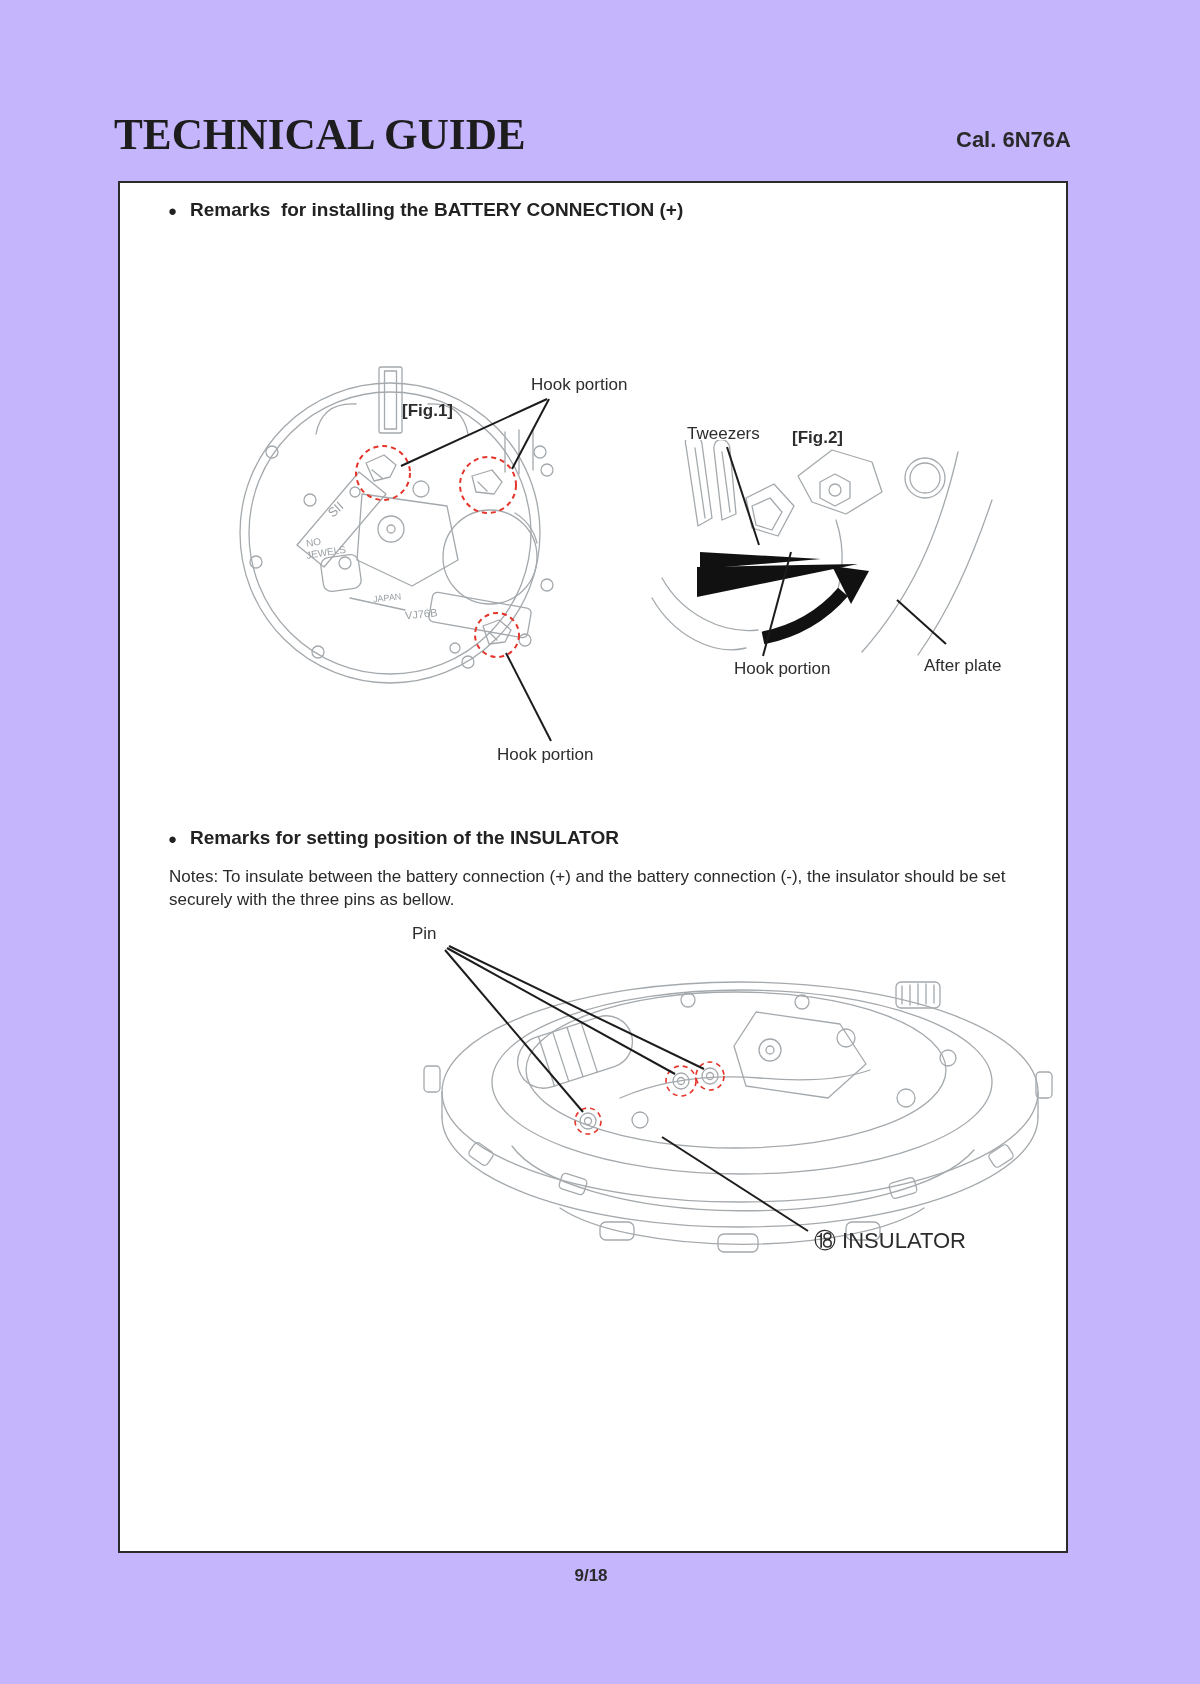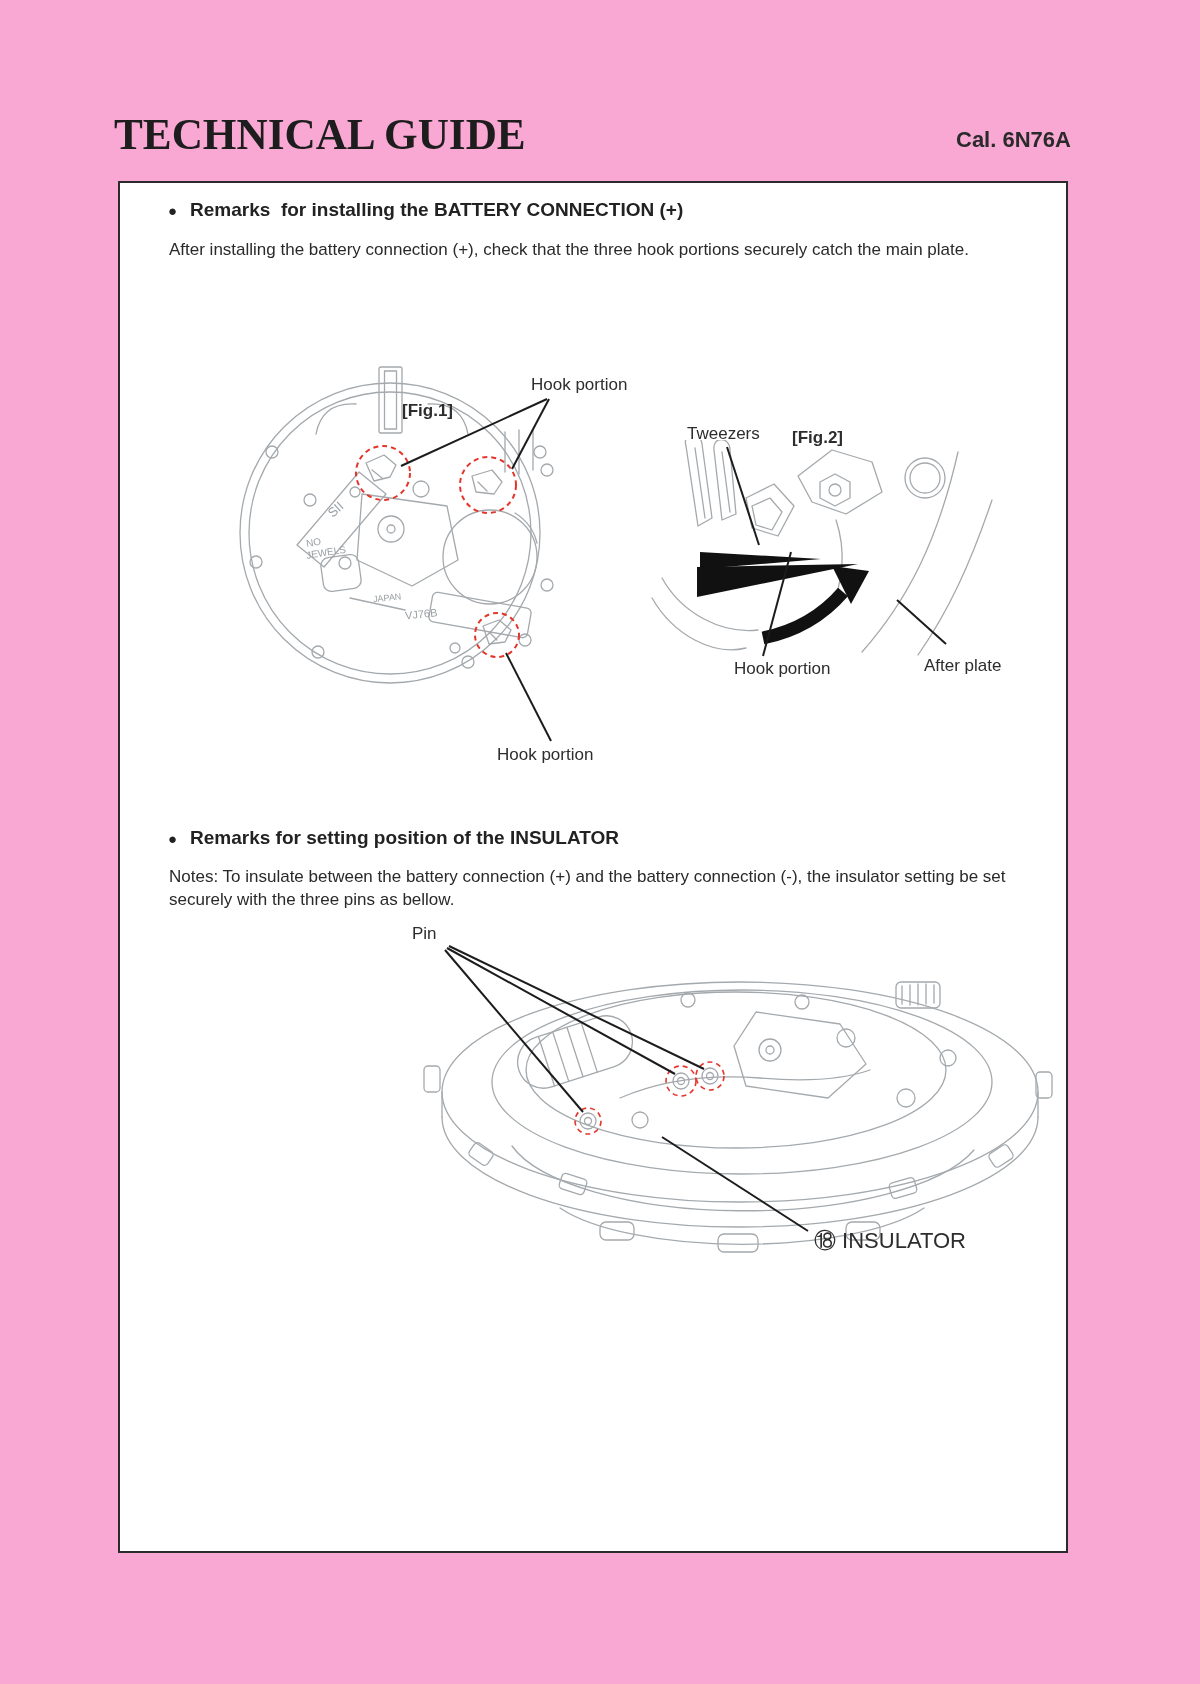--- a/index.html
+++ b/index.html
@@ -1,20 +1,20 @@
 <!DOCTYPE html>
 <html><head>
 <meta charset="utf-8">
 <style>
   html,body{margin:0;padding:0;background:#ffffff;}
   .page{
     position:relative;
     width:1200px;
     height:1684px;
-    background:#f9a8d4;
+    background:#c4b5fd;
     font-family:"Liberation Sans",sans-serif;
     color:#262626;
     overflow:hidden;
   }
   .abs{position:absolute;}
   .doc-title{
     left:114px; top:108px;
     font-family:"Liberation Serif",serif;
     font-weight:700;
     font-size:45px;
@@ -82,21 +82,20 @@
   <div class="abs doc-title">TECHNICAL GUIDE</div>
   <div class="abs caliber">Cal. 6N76A</div>
 
   <div class="abs content-box"></div>
 
   <div class="abs section-heading heading1">
     <span class="bullet">●</span><span>Remarks  for installing the BATTERY CONNECTION (+)</span>
   </div>
 
   <div class="abs body-copy">
-    <p>After installing the battery connection (+), check that the three hook portions securely catch the main plate.</p>
   </div>
 
   <svg class="abs" style="left:235px;top:350px;" width="440" height="410" viewBox="235 350 440 410">
     <g class="g-line">
       <circle cx="390" cy="533" r="150"></circle>
       <circle cx="390" cy="533" r="141"></circle>
       <rect x="379" y="367" width="23" height="66" rx="2"></rect>
       <rect x="384.5" y="371" width="12" height="58"></rect>
       <path d="M316,434 q6,-32 40,-30"></path>
       <path d="M468,434 q-6,-32 -40,-30"></path>
@@ -189,21 +188,21 @@
 
   <div class="abs fig-label" style="left:687px;top:424px;">Tweezers</div>
   <div class="abs fig-label bold" style="left:792px;top:428px;">[Fig.2]</div>
   <div class="abs fig-label" style="left:734px;top:659px;">Hook portion</div>
   <div class="abs fig-label" style="left:924px;top:656px;">After plate</div>
 
   <div class="abs section-heading heading2">
     <span class="bullet">●</span><span>Remarks for setting position of the INSULATOR</span>
   </div>
 
-  <div class="abs notes-copy">Notes: To insulate between the battery connection (+) and the battery connection (-), the insulator setting be set securely with the three pins as bellow.</div>
+  <div class="abs notes-copy">Notes: To insulate between the battery connection (+) and the battery connection (-), the insulator should be set securely with the three pins as bellow.</div>
 
   <svg class="abs" style="left:370px;top:915px;" width="730" height="360" viewBox="370 915 730 360">
     <g class="g-line">
       <ellipse cx="740" cy="1092" rx="298" ry="110"></ellipse>
       <path d="M442,1092 L442,1117 M1038,1092 L1038,1117"></path>
       <path d="M442,1117 A298,110 0 0 0 1038,1117"></path>
       <ellipse cx="742" cy="1082" rx="250" ry="92"></ellipse>
       <ellipse cx="736" cy="1070" rx="210" ry="78"></ellipse>
       <path d="M512,1146 a240,86 0 0 0 462,4"></path>
       <path d="M560,1208 a200,62 0 0 0 364,0"></path>
@@ -250,14 +249,15 @@
       <line x1="449" y1="946" x2="704" y2="1069"></line>
       <line x1="447" y1="948" x2="675" y2="1074"></line>
       <line x1="445" y1="950" x2="583" y2="1112"></line>
       <line x1="662" y1="1137" x2="808" y2="1231"></line>
     </g>
   </svg>
 
   <div class="abs fig-label" style="left:412px;top:924px;">Pin</div>
   <div class="abs insulator-label" style="left:814px;top:1226px;">⑱ INSULATOR</div>
 
+  <div class="abs page-number">9/18</div>
 
 </div>
 
 </body></html>

